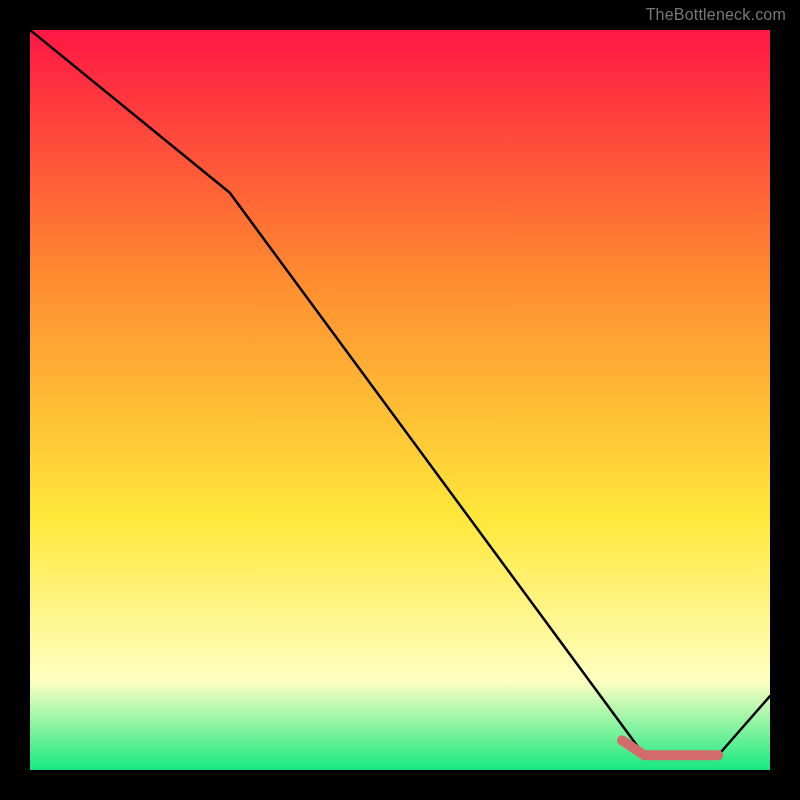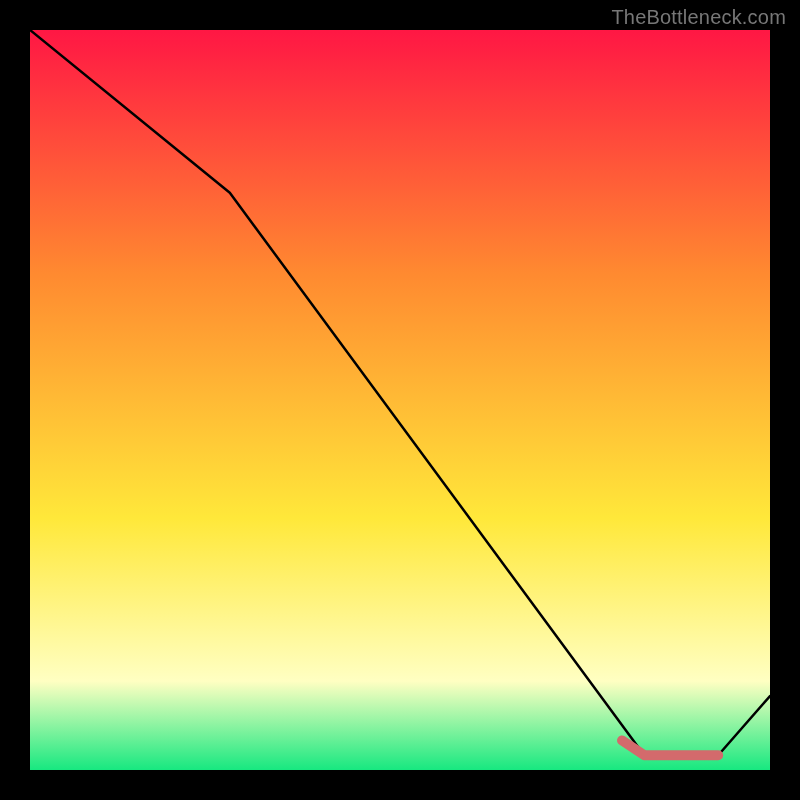--- a/index.html
+++ b/index.html
@@ -14,21 +14,21 @@
     position: relative;
     width: 800px;
     height: 800px;
     background: #000;
   }
   .watermark {
     position: absolute;
     top: 6px;
     right: 14px;
     color: #777;
-    font-size: 20px;
+    font-size: 16px;
     letter-spacing: 0.2px;
   }
   .plot-area {
     position: absolute;
     left: 30px;
     top: 30px;
     width: 740px;
     height: 740px;
   }
   svg {

